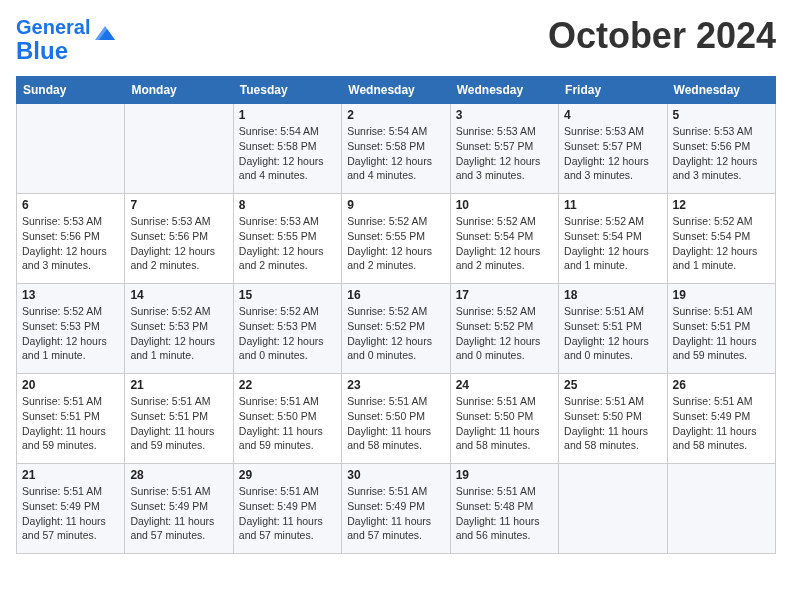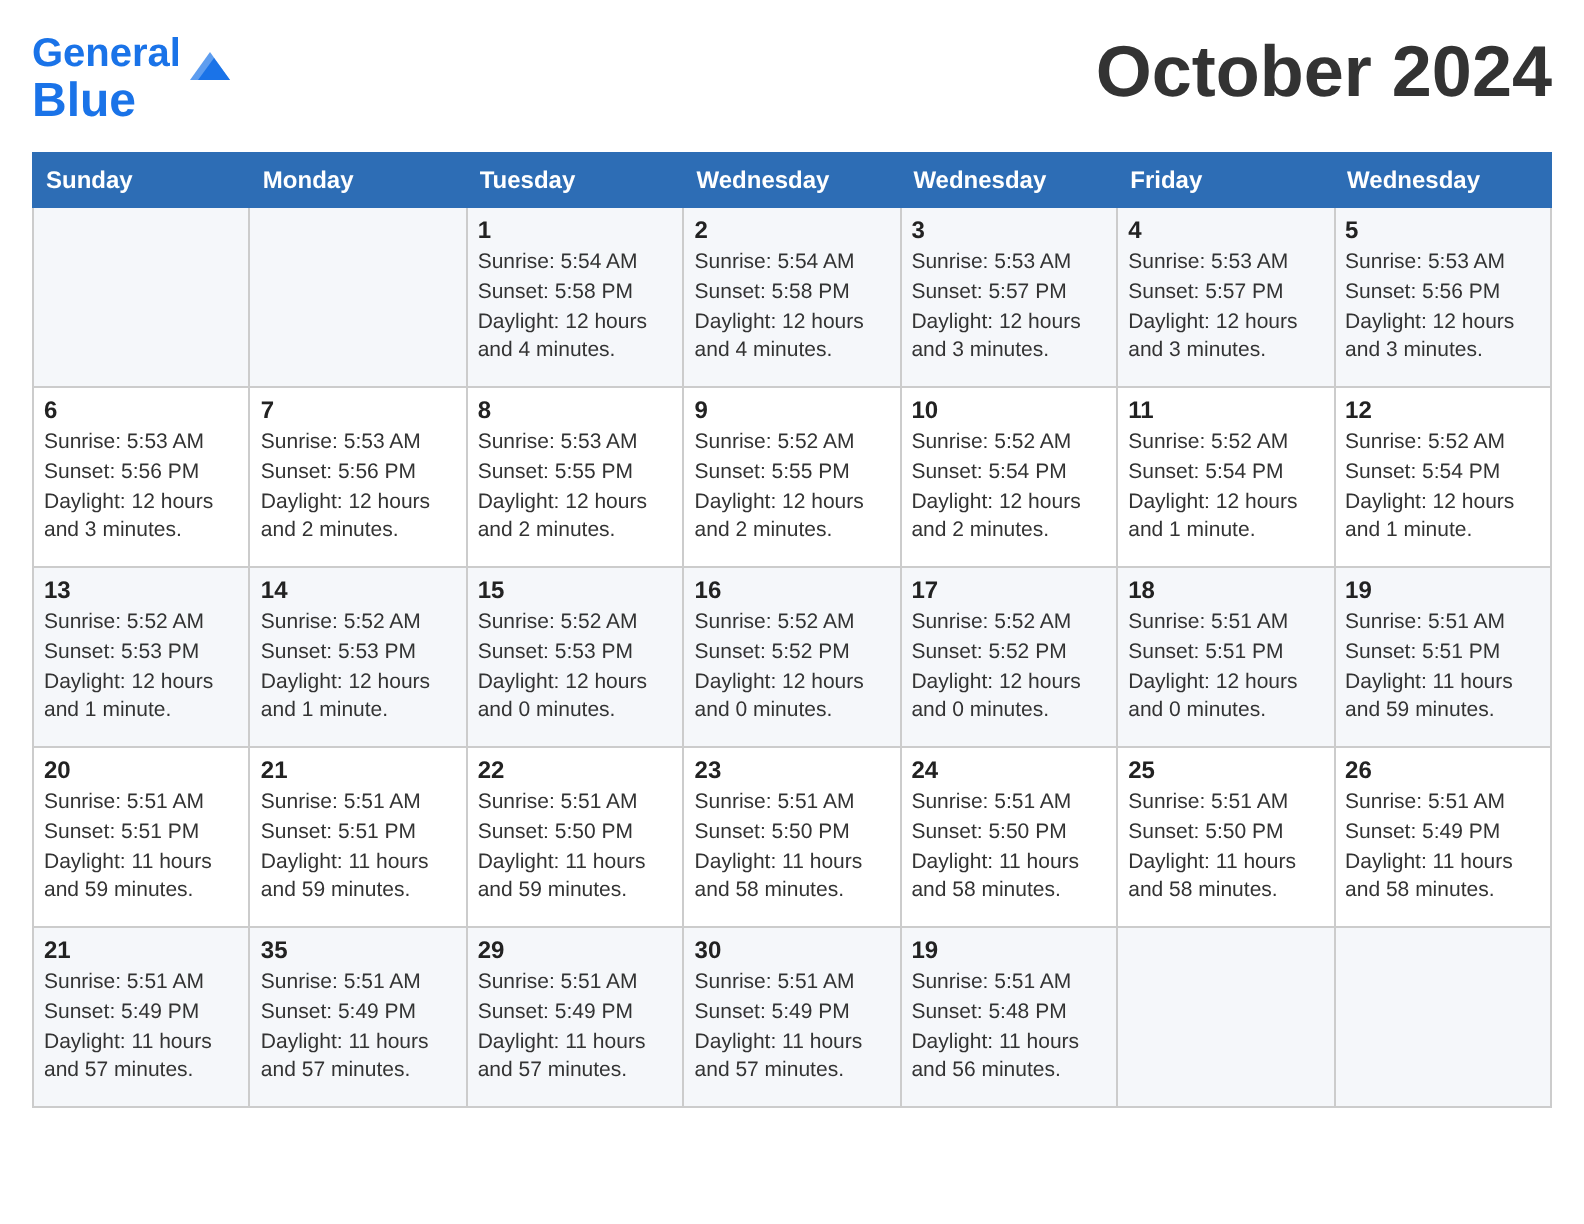--- a/index.html
+++ b/index.html
@@ -229,21 +229,21 @@
           <div class="day-num">26</div>
           <div class="day-info">Sunrise: 5:51 AM<br>Sunset: 5:49 PM<br>Daylight: 11 hours and 58 minutes.</div>
         </td>
       </tr>
       <tr>
         <td>
           <div class="day-num">21</div>
           <div class="day-info">Sunrise: 5:51 AM<br>Sunset: 5:49 PM<br>Daylight: 11 hours and 57 minutes.</div>
         </td>
         <td>
-          <div class="day-num">35</div>
+          <div class="day-num">28</div>
           <div class="day-info">Sunrise: 5:51 AM<br>Sunset: 5:49 PM<br>Daylight: 11 hours and 57 minutes.</div>
         </td>
         <td>
           <div class="day-num">29</div>
           <div class="day-info">Sunrise: 5:51 AM<br>Sunset: 5:49 PM<br>Daylight: 11 hours and 57 minutes.</div>
         </td>
         <td>
           <div class="day-num">30</div>
           <div class="day-info">Sunrise: 5:51 AM<br>Sunset: 5:49 PM<br>Daylight: 11 hours and 57 minutes.</div>
         </td>

